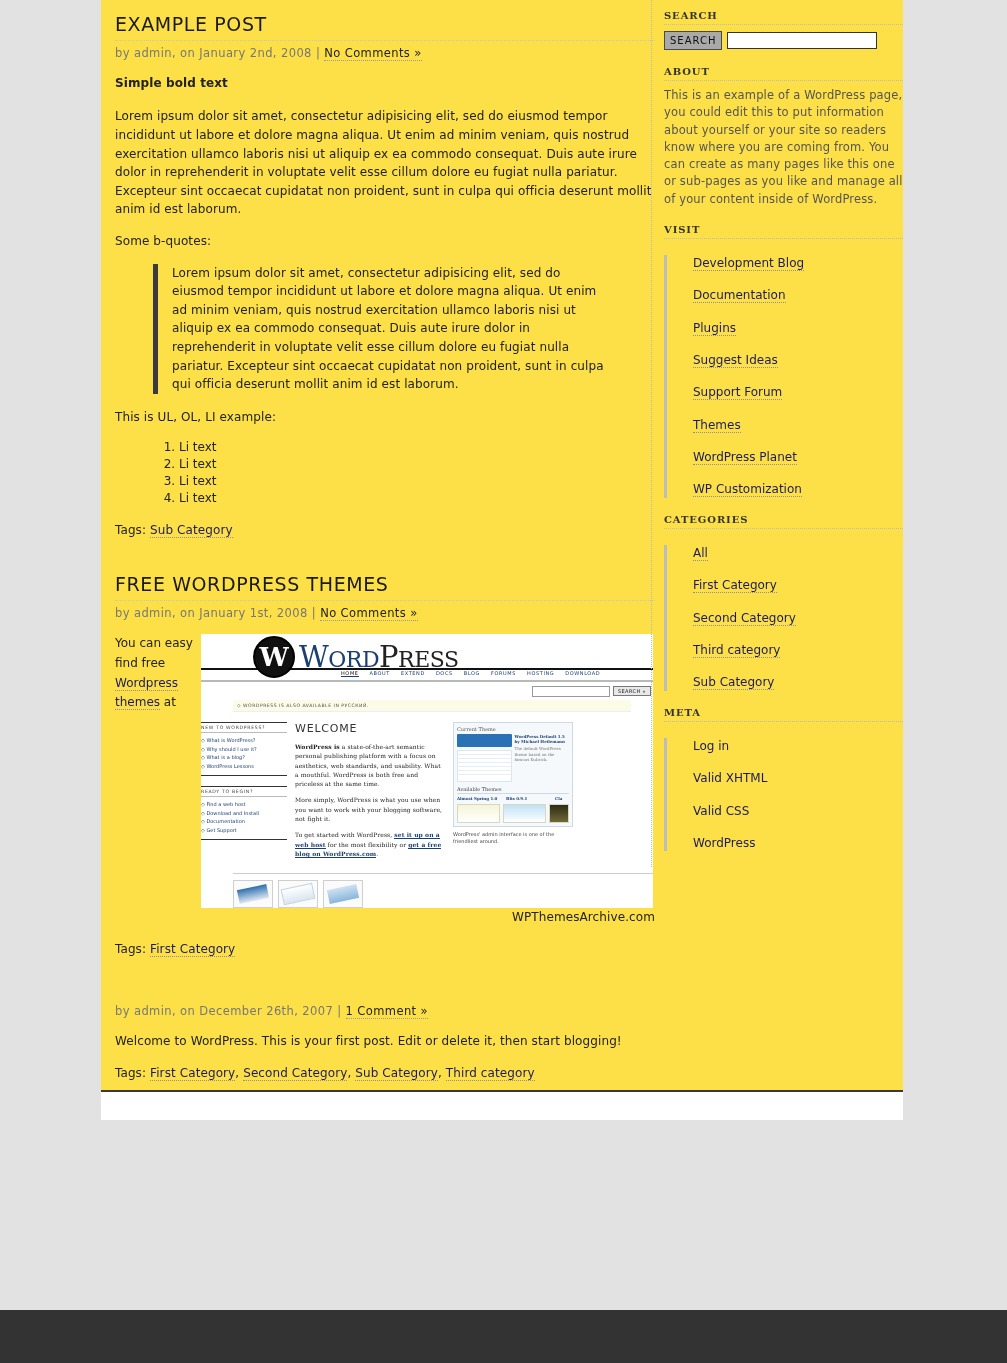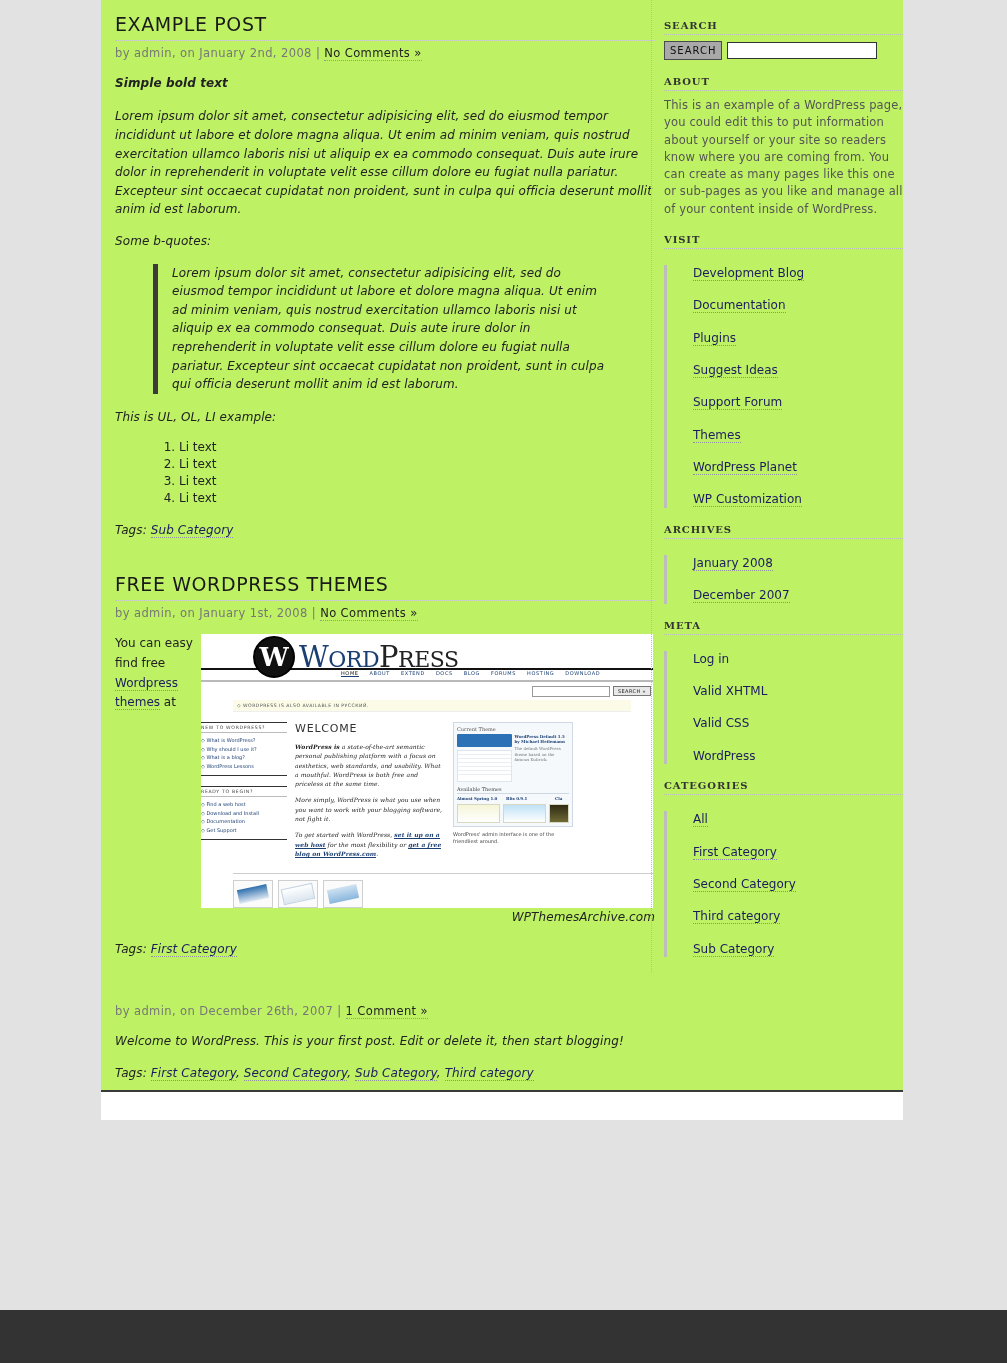--- a/index.html
+++ b/index.html
@@ -65,34 +65,34 @@
     letter-spacing:1px;
     padding:6px 10px 5px 10px;
     text-decoration:none;
     font-variant:small-caps;
     text-transform:uppercase;
   }
 
   
   .columns{
     position:relative;
-    background:#bef264;
+    background:#fde047;
     min-height:1090px;
   }
   .content{
     width:540px;
     padding:14px 0 0 14px;
     box-sizing:content-box;
   }
   .sidebar{
     position:absolute;
     right:0;
     top:0;
     width:252px;
-    padding:20px 0 0 12px;
+    padding:10px 0 0 12px;
     border-left:1px dotted #b9b9b9;
     min-height:560px;
     box-sizing:border-box;
   }
 
   
   .post{margin:0 0 34px 0;}
   .post-title{
     font-size:19px;
     font-weight:normal;
@@ -115,21 +115,20 @@
     color:#222;
     text-decoration:none;
     border-bottom:1px dotted #9a9a9a;
   }
   .post p{
     margin:0 0 13px 0;
     line-height:1.55;
     font-size:12px;
     color:#222;
     letter-spacing:.1px;
-    font-style:italic;
   }
   .post p.bold{font-weight:bold;margin-bottom:15px;}
   blockquote{
     margin:0 0 14px 38px;
     padding:0 0 0 14px;
     border-left:5px solid #3b3b3b;
     color:#555;
   }
   blockquote p{margin:0;line-height:1.55;color:#555;width:440px;}
   .list-demo{margin:0 0 14px 0;}
@@ -538,49 +537,42 @@
             <li><a href="#"><span class="dot">Documentation</span></a></li>
             <li><a href="#"><span class="dot">Plugins</span></a></li>
             <li><a href="#"><span class="dot">Suggest Ideas</span></a></li>
             <li><a href="#"><span class="dot">Support Forum</span></a></li>
             <li><a href="#"><span class="dot">Themes</span></a></li>
             <li><a href="#"><span class="dot">WordPress Planet</span></a></li>
             <li><a href="#"><span class="dot">WP Customization</span></a></li>
           </ul>
         </div>
 
-        <div class="widget">
-          <h3>Archives</h3>
-          <ul>
-            <li><a href="#"><span class="dot">January 2008</span></a></li>
-            <li><a href="#"><span class="dot">December 2007</span></a></li>
-          </ul>
-        </div>
-
-        <div class="widget">
-          <h3>Meta</h3>
-          <ul>
-            <li><a href="#"><span>Log in</span></a></li>
-            <li><a href="#"><span>Valid XHTML</span></a></li>
-            <li><a href="#"><span>Valid CSS</span></a></li>
-            <li><a href="#"><span>WordPress</span></a></li>
-          </ul>
-        </div>
 
         <div class="widget">
           <h3>Categories</h3>
           <ul>
             <li><a href="#"><span class="dot">All</span></a></li>
             <li><a href="#"><span class="dot">First Category</span></a></li>
             <li><a href="#"><span class="dot">Second Category</span></a></li>
             <li><a href="#"><span class="dot">Third category</span></a></li>
             <li><a href="#"><span class="dot">Sub Category</span></a></li>
           </ul>
         </div>
 
+        <div class="widget">
+          <h3>Meta</h3>
+          <ul>
+            <li><a href="#"><span>Log in</span></a></li>
+            <li><a href="#"><span>Valid XHTML</span></a></li>
+            <li><a href="#"><span>Valid CSS</span></a></li>
+            <li><a href="#"><span>WordPress</span></a></li>
+          </ul>
+        </div>
+
       </div>
     </div>
 
     <div class="footer">
       
       
     </div>
 
   </div>
 

